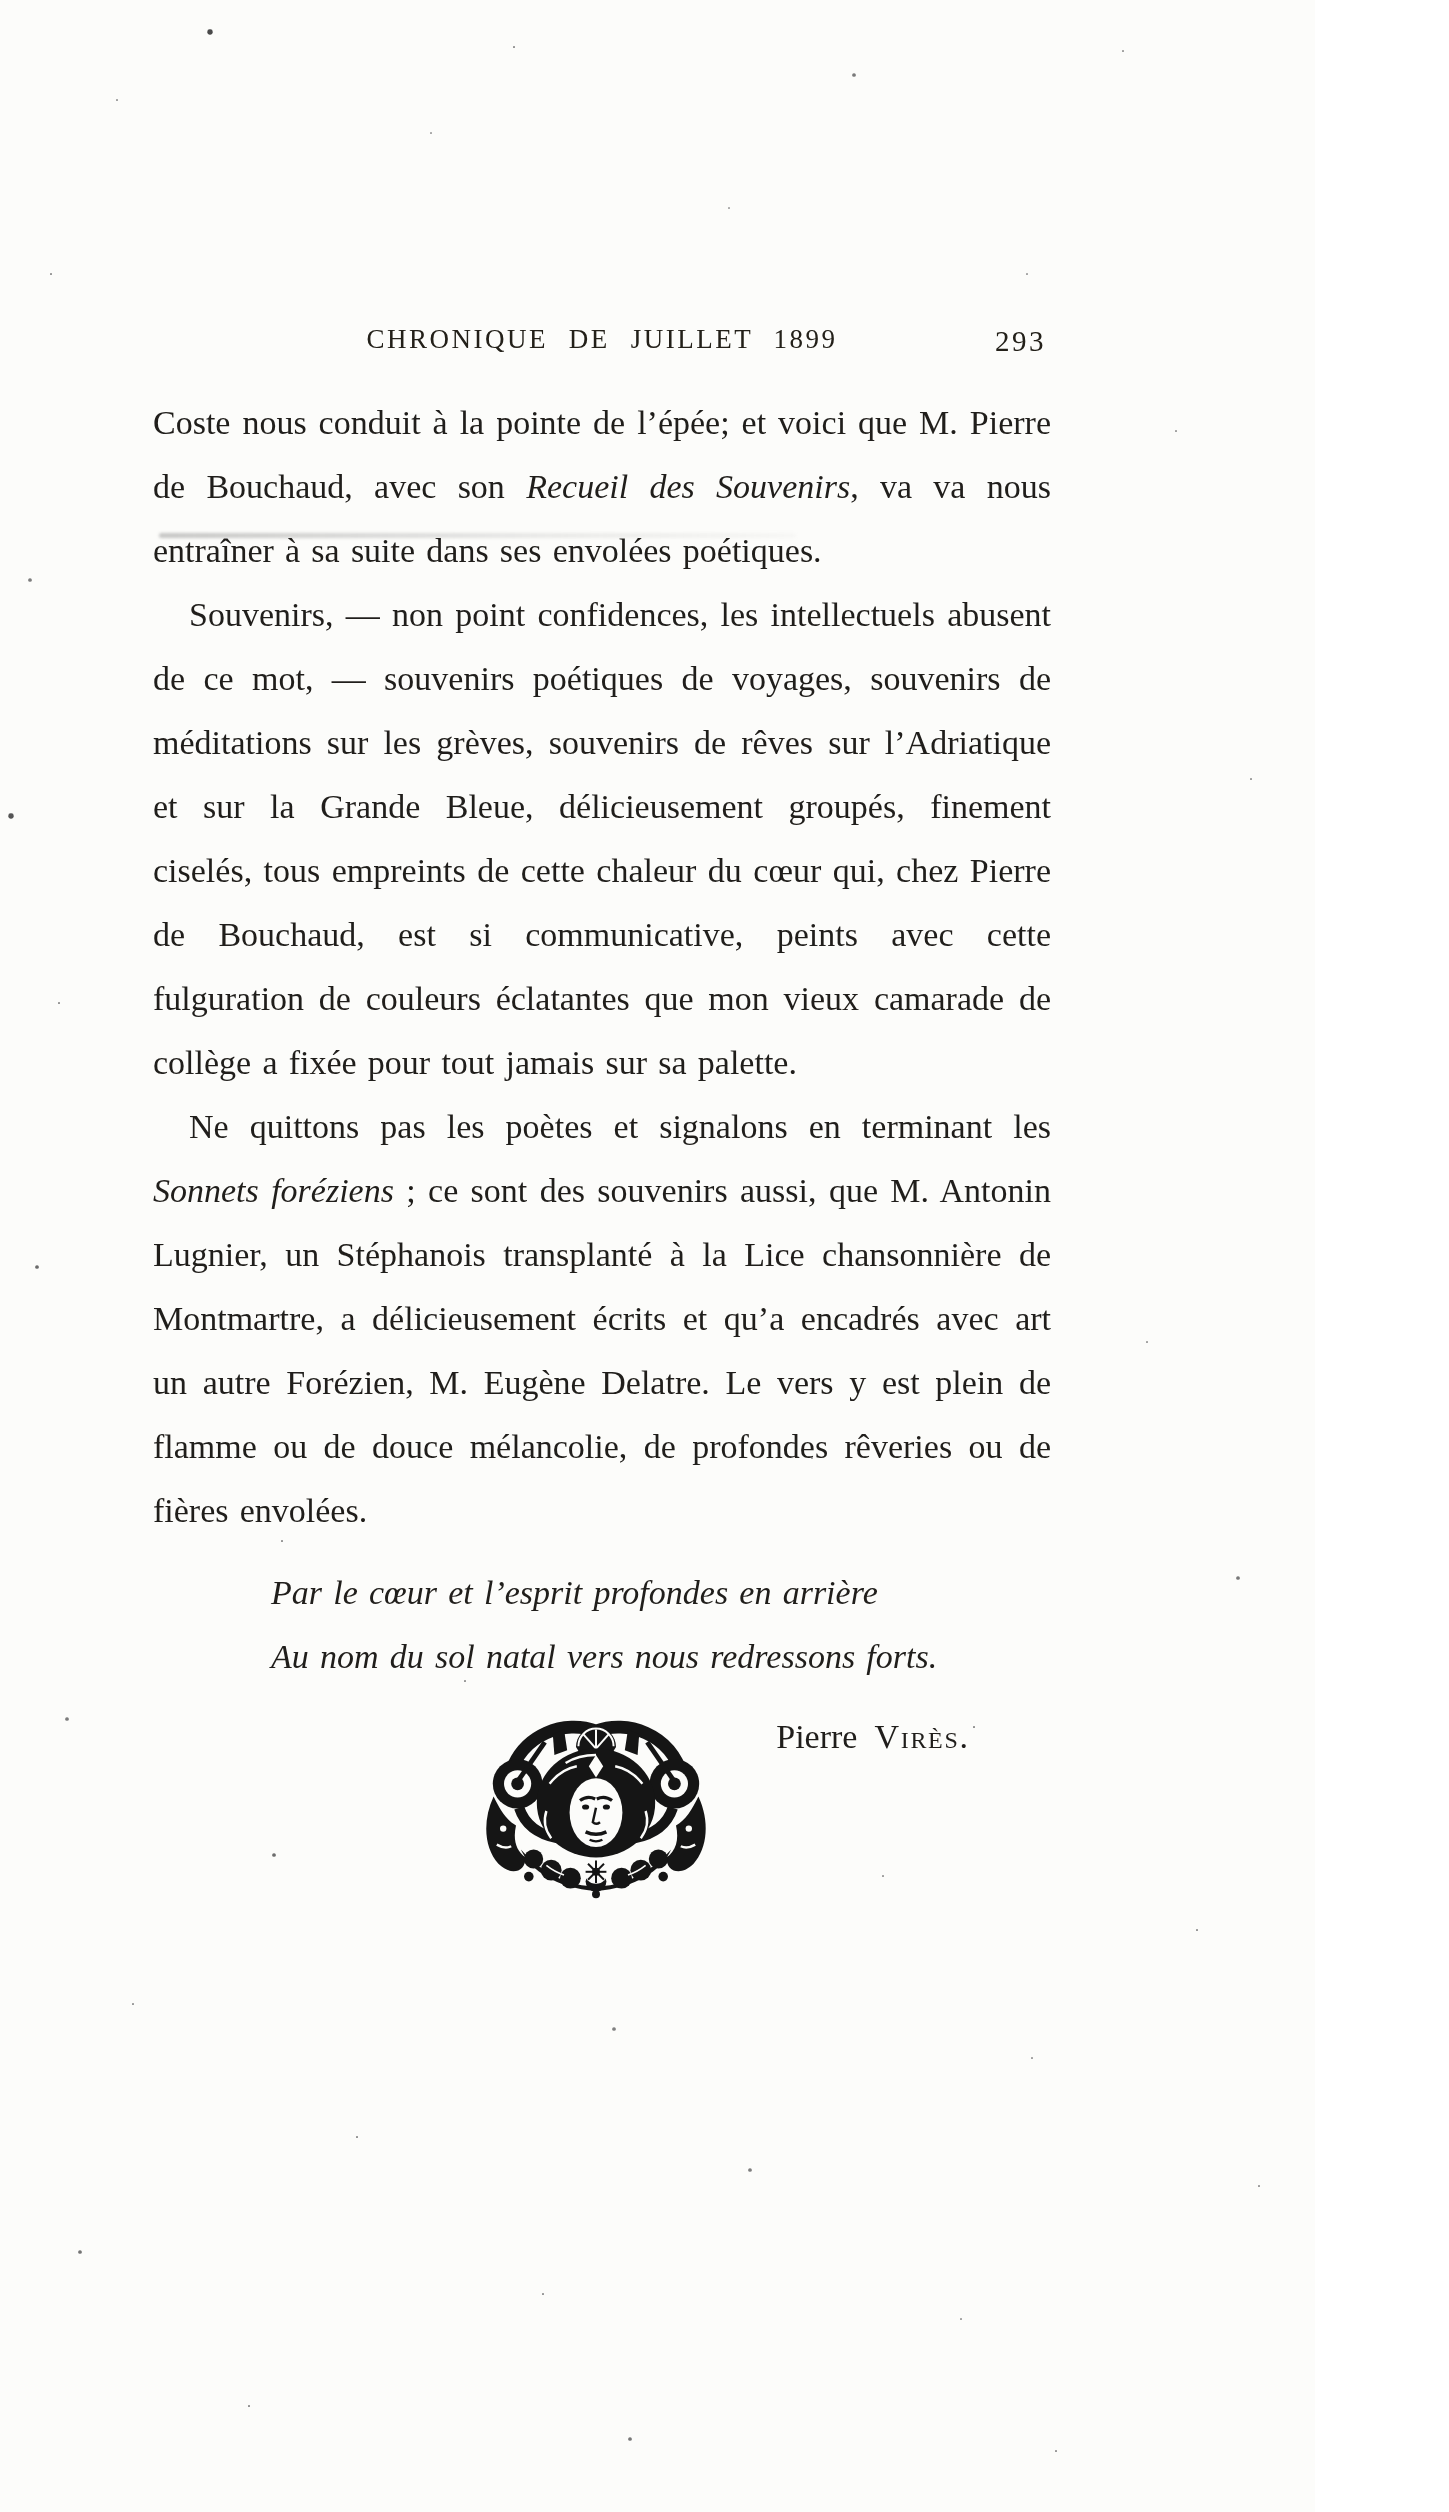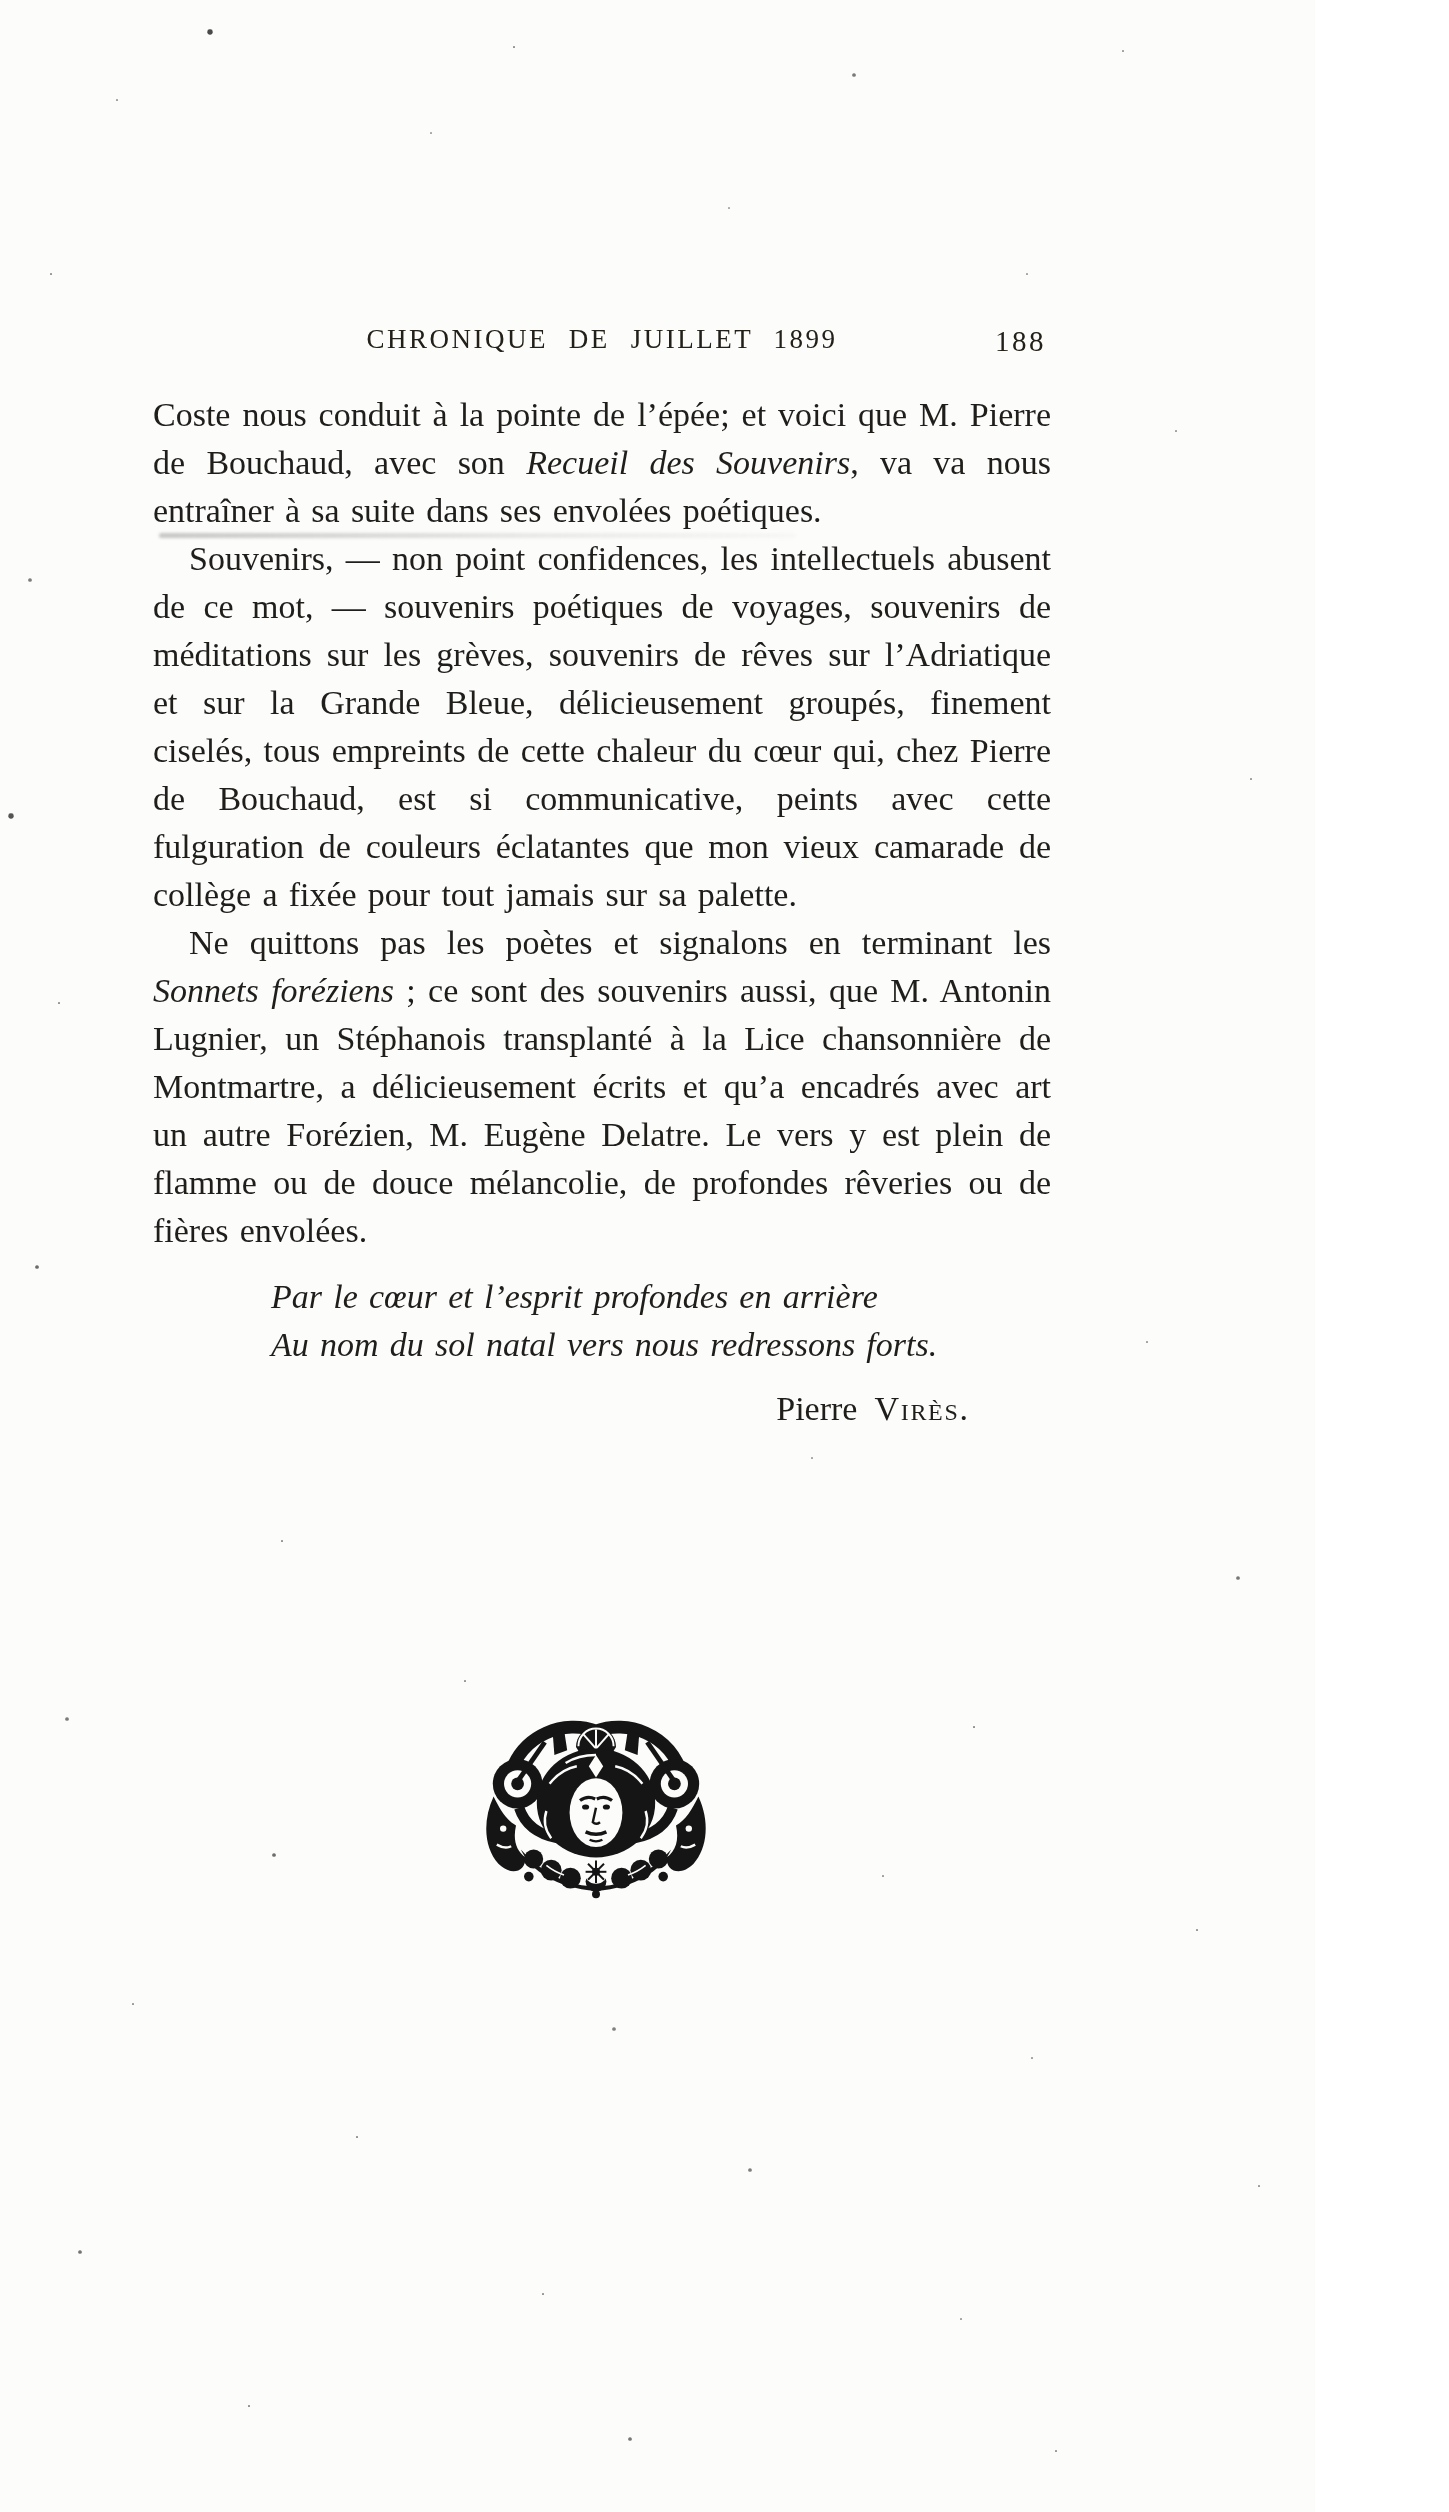--- a/index.html
+++ b/index.html
@@ -44,21 +44,21 @@
     color: #232019;
   }
 
   
   .text-block {
     position: absolute;
     top: 391px;
     left: 153px;
     width: 898px;
     font-size: 34px;
-    line-height: 48px;
+    line-height: 64px;
     text-align: justify;
     word-spacing: 0.08em;
   }
   .para { margin: 0; }
   .para.indented { text-indent: 36px; }
 
   .verse {
     margin: 18px 0 6.6px 0;
     padding-left: 118px;
     font-style: italic;
@@ -156,21 +156,21 @@
 </style>
 </head>
 <body>
 
 <div class="page">
 
   <div class="noise"></div>
 
   <header class="running-head">
     <span class="head-title">CHRONIQUE DE JUILLET 1899</span>
-    <span class="head-page">188</span>
+    <span class="head-page">293</span>
   </header>
 
   <div class="smudge"></div>
 
   <main class="text-block">
 
     <p class="para"><span>Coste nous conduit à la pointe de l’épée; et voici que M. Pierre de Bouchaud, avec son </span><span style="font-style: italic;">Recueil des Souvenirs</span><span>, va va nous entraîner à sa suite dans ses envolées poétiques.</span></p>
 
     <p class="para indented"><span>Souvenirs, — non point confidences, les intellectuels abusent de ce mot, — souvenirs poétiques de voyages, souvenirs de méditations sur les grèves, souvenirs de rêves sur l’Adriatique et sur la Grande Bleue, délicieusement groupés, finement ciselés, tous empreints de cette chaleur du cœur qui, chez Pierre de Bouchaud, est si communicative, peints avec cette fulguration de couleurs éclatantes que mon vieux camarade de collège a fixée pour tout jamais sur sa palette.</span></p>
 

